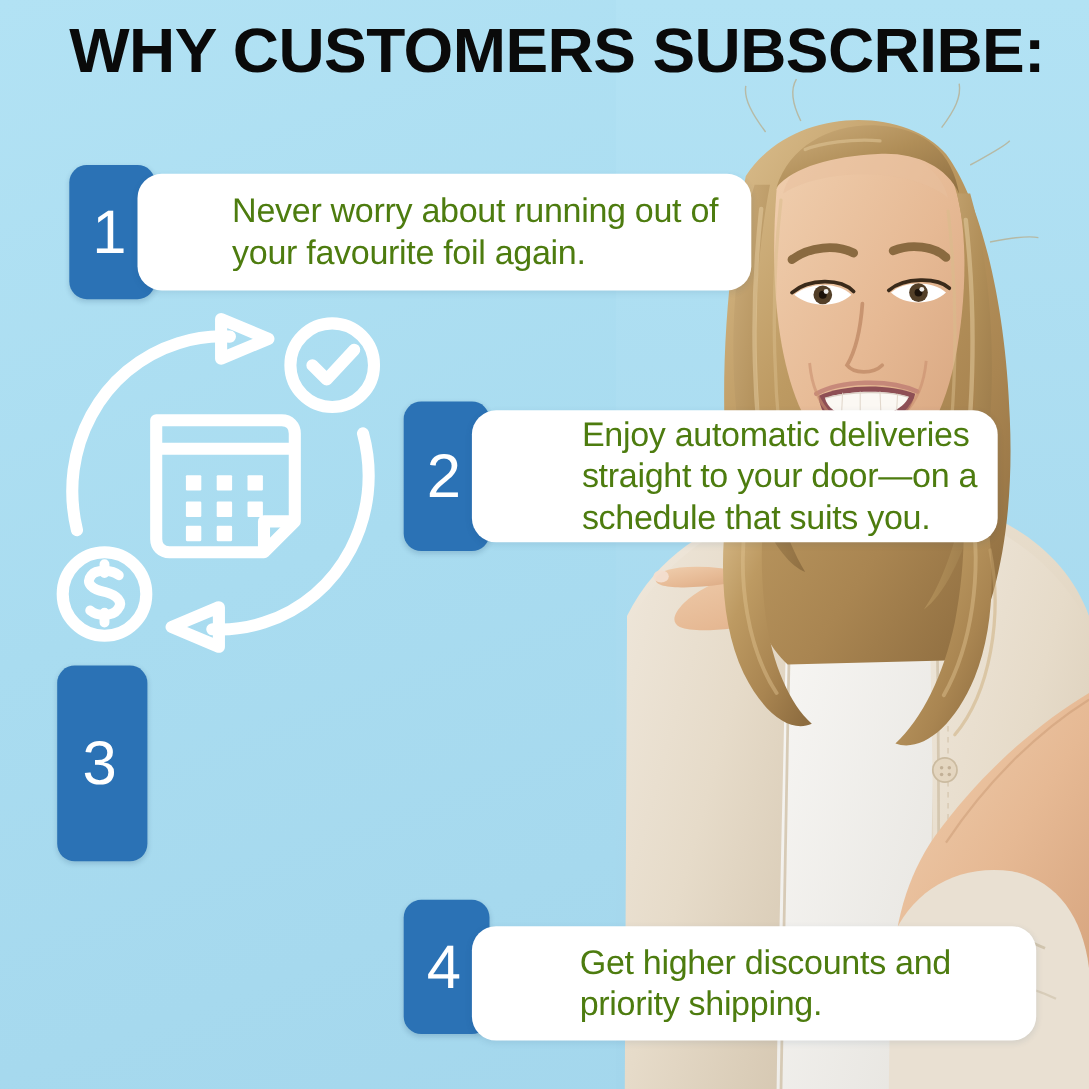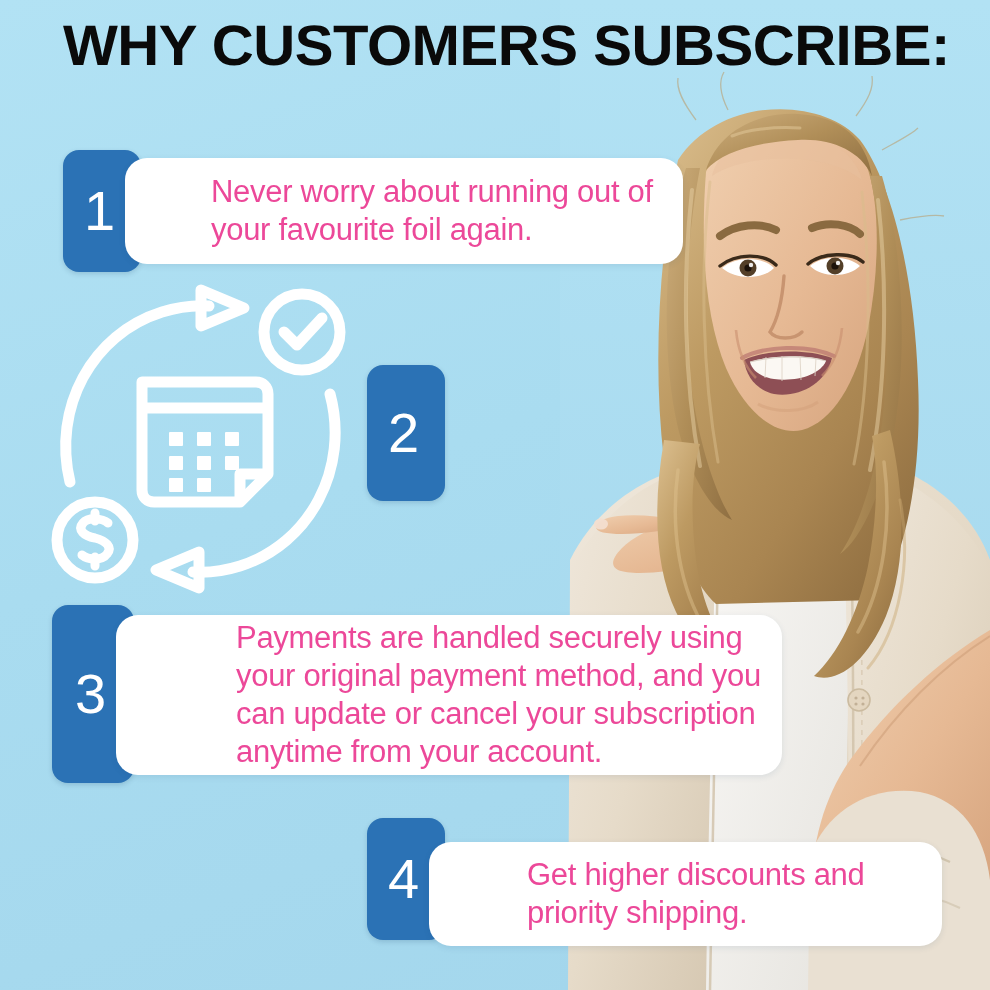--- a/index.html
+++ b/index.html
@@ -80,21 +80,21 @@
   .card {
     position: absolute;
     background: #ffffff;
     border-radius: 22px;
     z-index: 2;
     box-shadow: 0 2px 6px rgba(30,70,110,0.10);
     display: flex;
     align-items: center;
   }
   .card-text {
-    color: #ec4899;
+    color: #4d7c0f;
     font-family: "Liberation Sans", sans-serif;
     font-size: 31px;
     line-height: 1.22;
     letter-spacing: -0.3px;
     font-weight: normal;
     white-space: pre-line;
   }
 
   
   #benefit-1 { left: 63px; top: 150px; width: 560px; height: 125px; }
@@ -343,32 +343,31 @@
     <div class="card">
       <div class="card-text">Never worry about running out of
 your favourite foil again.</div>
     </div>
   </div>
 
   <div class="benefit" id="benefit-2">
     <div class="badge">
       <span class="badge-num">2</span>
     </div>
+    <div class="card">
+      <div class="card-text">Enjoy automatic deliveries
+straight to your door—on a
+schedule that suits you.</div>
+    </div>
   </div>
 
   <div class="benefit" id="benefit-3">
     <div class="badge">
       <span class="badge-num">3</span>
     </div>
-    <div class="card">
-      <div class="card-text">Payments are handled securely using
-your original payment method, and you
-can update or cancel your subscription
-anytime from your account.</div>
-    </div>
   </div>
 
   <div class="benefit" id="benefit-4">
     <div class="badge">
       <span class="badge-num">4</span>
     </div>
     <div class="card">
       <div class="card-text">Get higher discounts and
 priority shipping.</div>
     </div>

